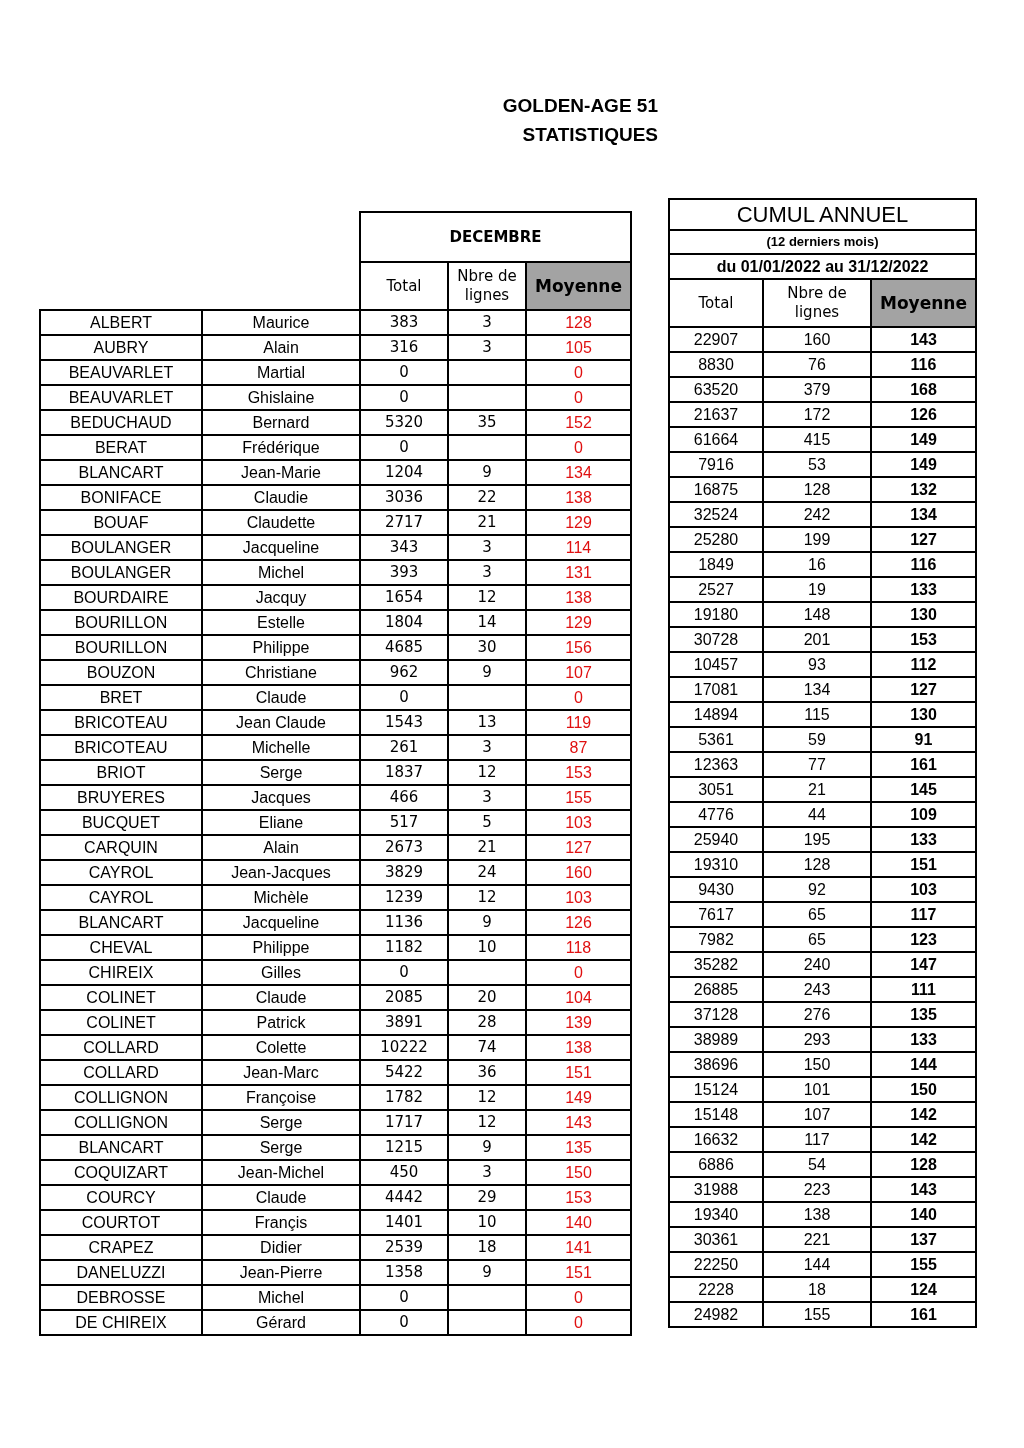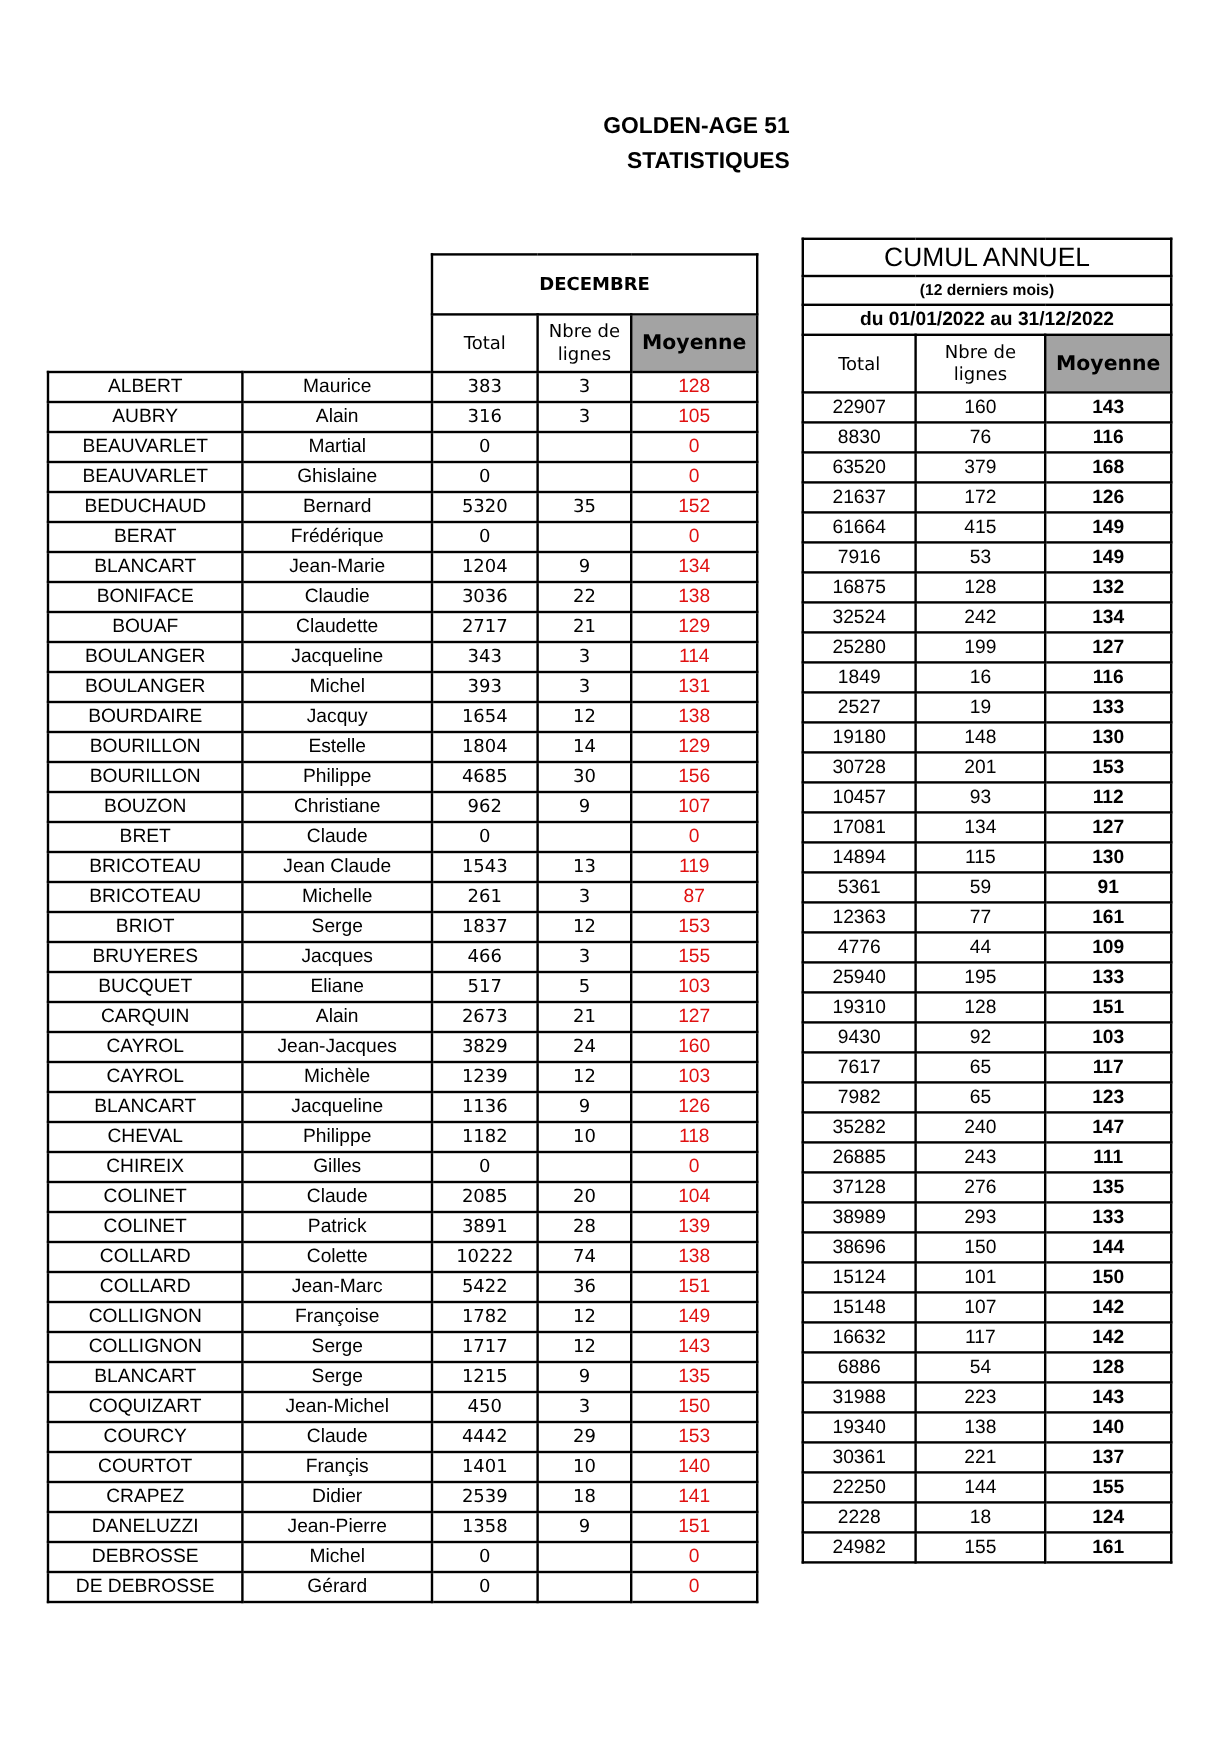--- a/index.html
+++ b/index.html
@@ -325,21 +325,21 @@
         <td class="red">151</td>
       </tr>
       <tr>
         <td>DEBROSSE</td>
         <td>Michel</td>
         <td class="num">0</td>
         <td class="num"></td>
         <td class="red">0</td>
       </tr>
       <tr>
-        <td>DE DEBROSSE</td>
+        <td>DE CHIREIX</td>
         <td>Gérard</td>
         <td class="num">0</td>
         <td class="num"></td>
         <td class="red">0</td>
       </tr>
     </tbody>
 </table>
 
 <table id="right">
   <colgroup>
@@ -446,20 +446,25 @@
         <td>5361</td>
         <td>59</td>
         <td class="bold">91</td>
       </tr>
       <tr>
         <td>12363</td>
         <td>77</td>
         <td class="bold">161</td>
       </tr>
       <tr>
+        <td>3051</td>
+        <td>21</td>
+        <td class="bold">145</td>
+      </tr>
+      <tr>
         <td>4776</td>
         <td>44</td>
         <td class="bold">109</td>
       </tr>
       <tr>
         <td>25940</td>
         <td>195</td>
         <td class="bold">133</td>
       </tr>
       <tr>

